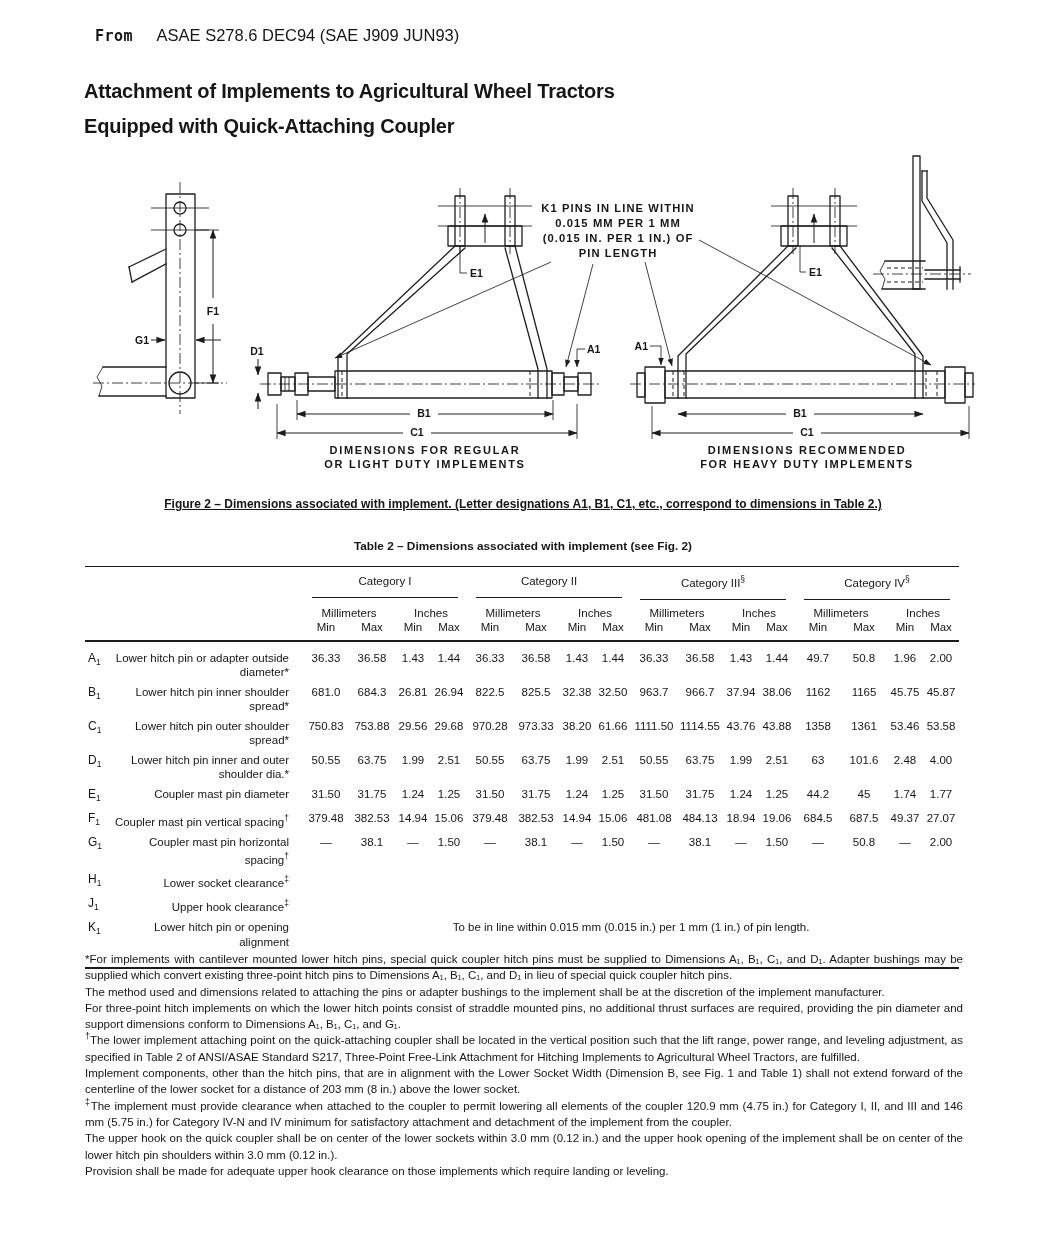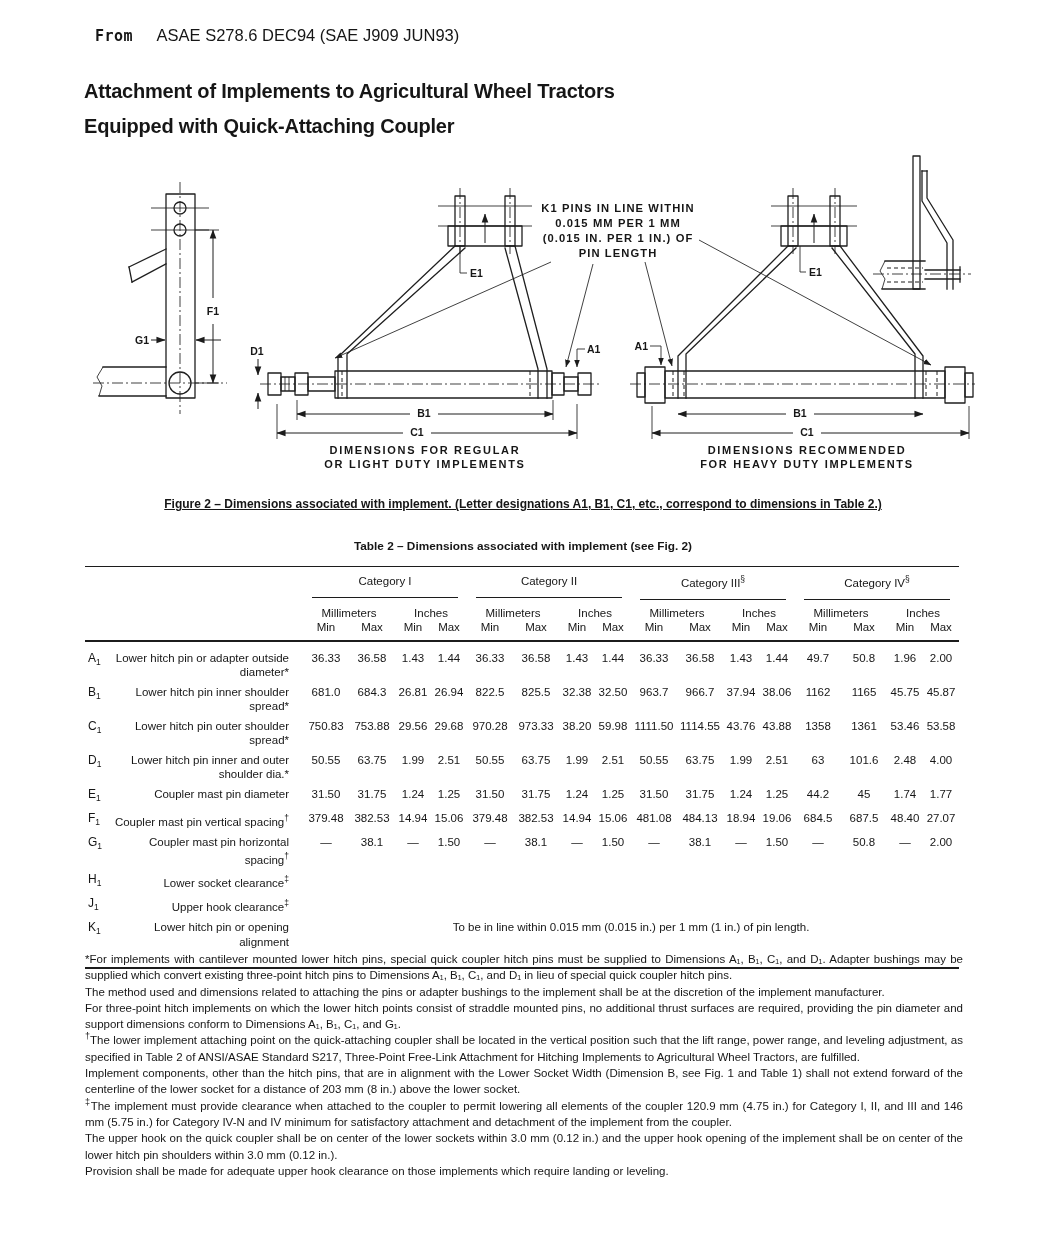--- a/index.html
+++ b/index.html
@@ -347,21 +347,21 @@
         <tr>
           <td class="letter">C<sub>1</sub></td>
           <td class="desc">Lower hitch pin outer shoulder spread*</td>
           <td>750.83</td>
           <td>753.88</td>
           <td>29.56</td>
           <td>29.68</td>
           <td>970.28</td>
           <td>973.33</td>
           <td>38.20</td>
-          <td>59.98</td>
+          <td>61.66</td>
           <td>1111.50</td>
           <td>1114.55</td>
           <td>43.76</td>
           <td>43.88</td>
           <td>1358</td>
           <td>1361</td>
           <td>53.46</td>
           <td>53.58</td>
         </tr>
         <tr>
@@ -414,21 +414,21 @@
           <td>379.48</td>
           <td>382.53</td>
           <td>14.94</td>
           <td>15.06</td>
           <td>481.08</td>
           <td>484.13</td>
           <td>18.94</td>
           <td>19.06</td>
           <td>684.5</td>
           <td>687.5</td>
-          <td>48.40</td>
+          <td>49.37</td>
           <td>27.07</td>
         </tr>
         <tr>
           <td class="letter">G<sub>1</sub></td>
           <td class="desc">Coupler mast pin horizontal spacing<sup>†</sup></td>
           <td>—</td>
           <td>38.1</td>
           <td>—</td>
           <td>1.50</td>
           <td>—</td>

